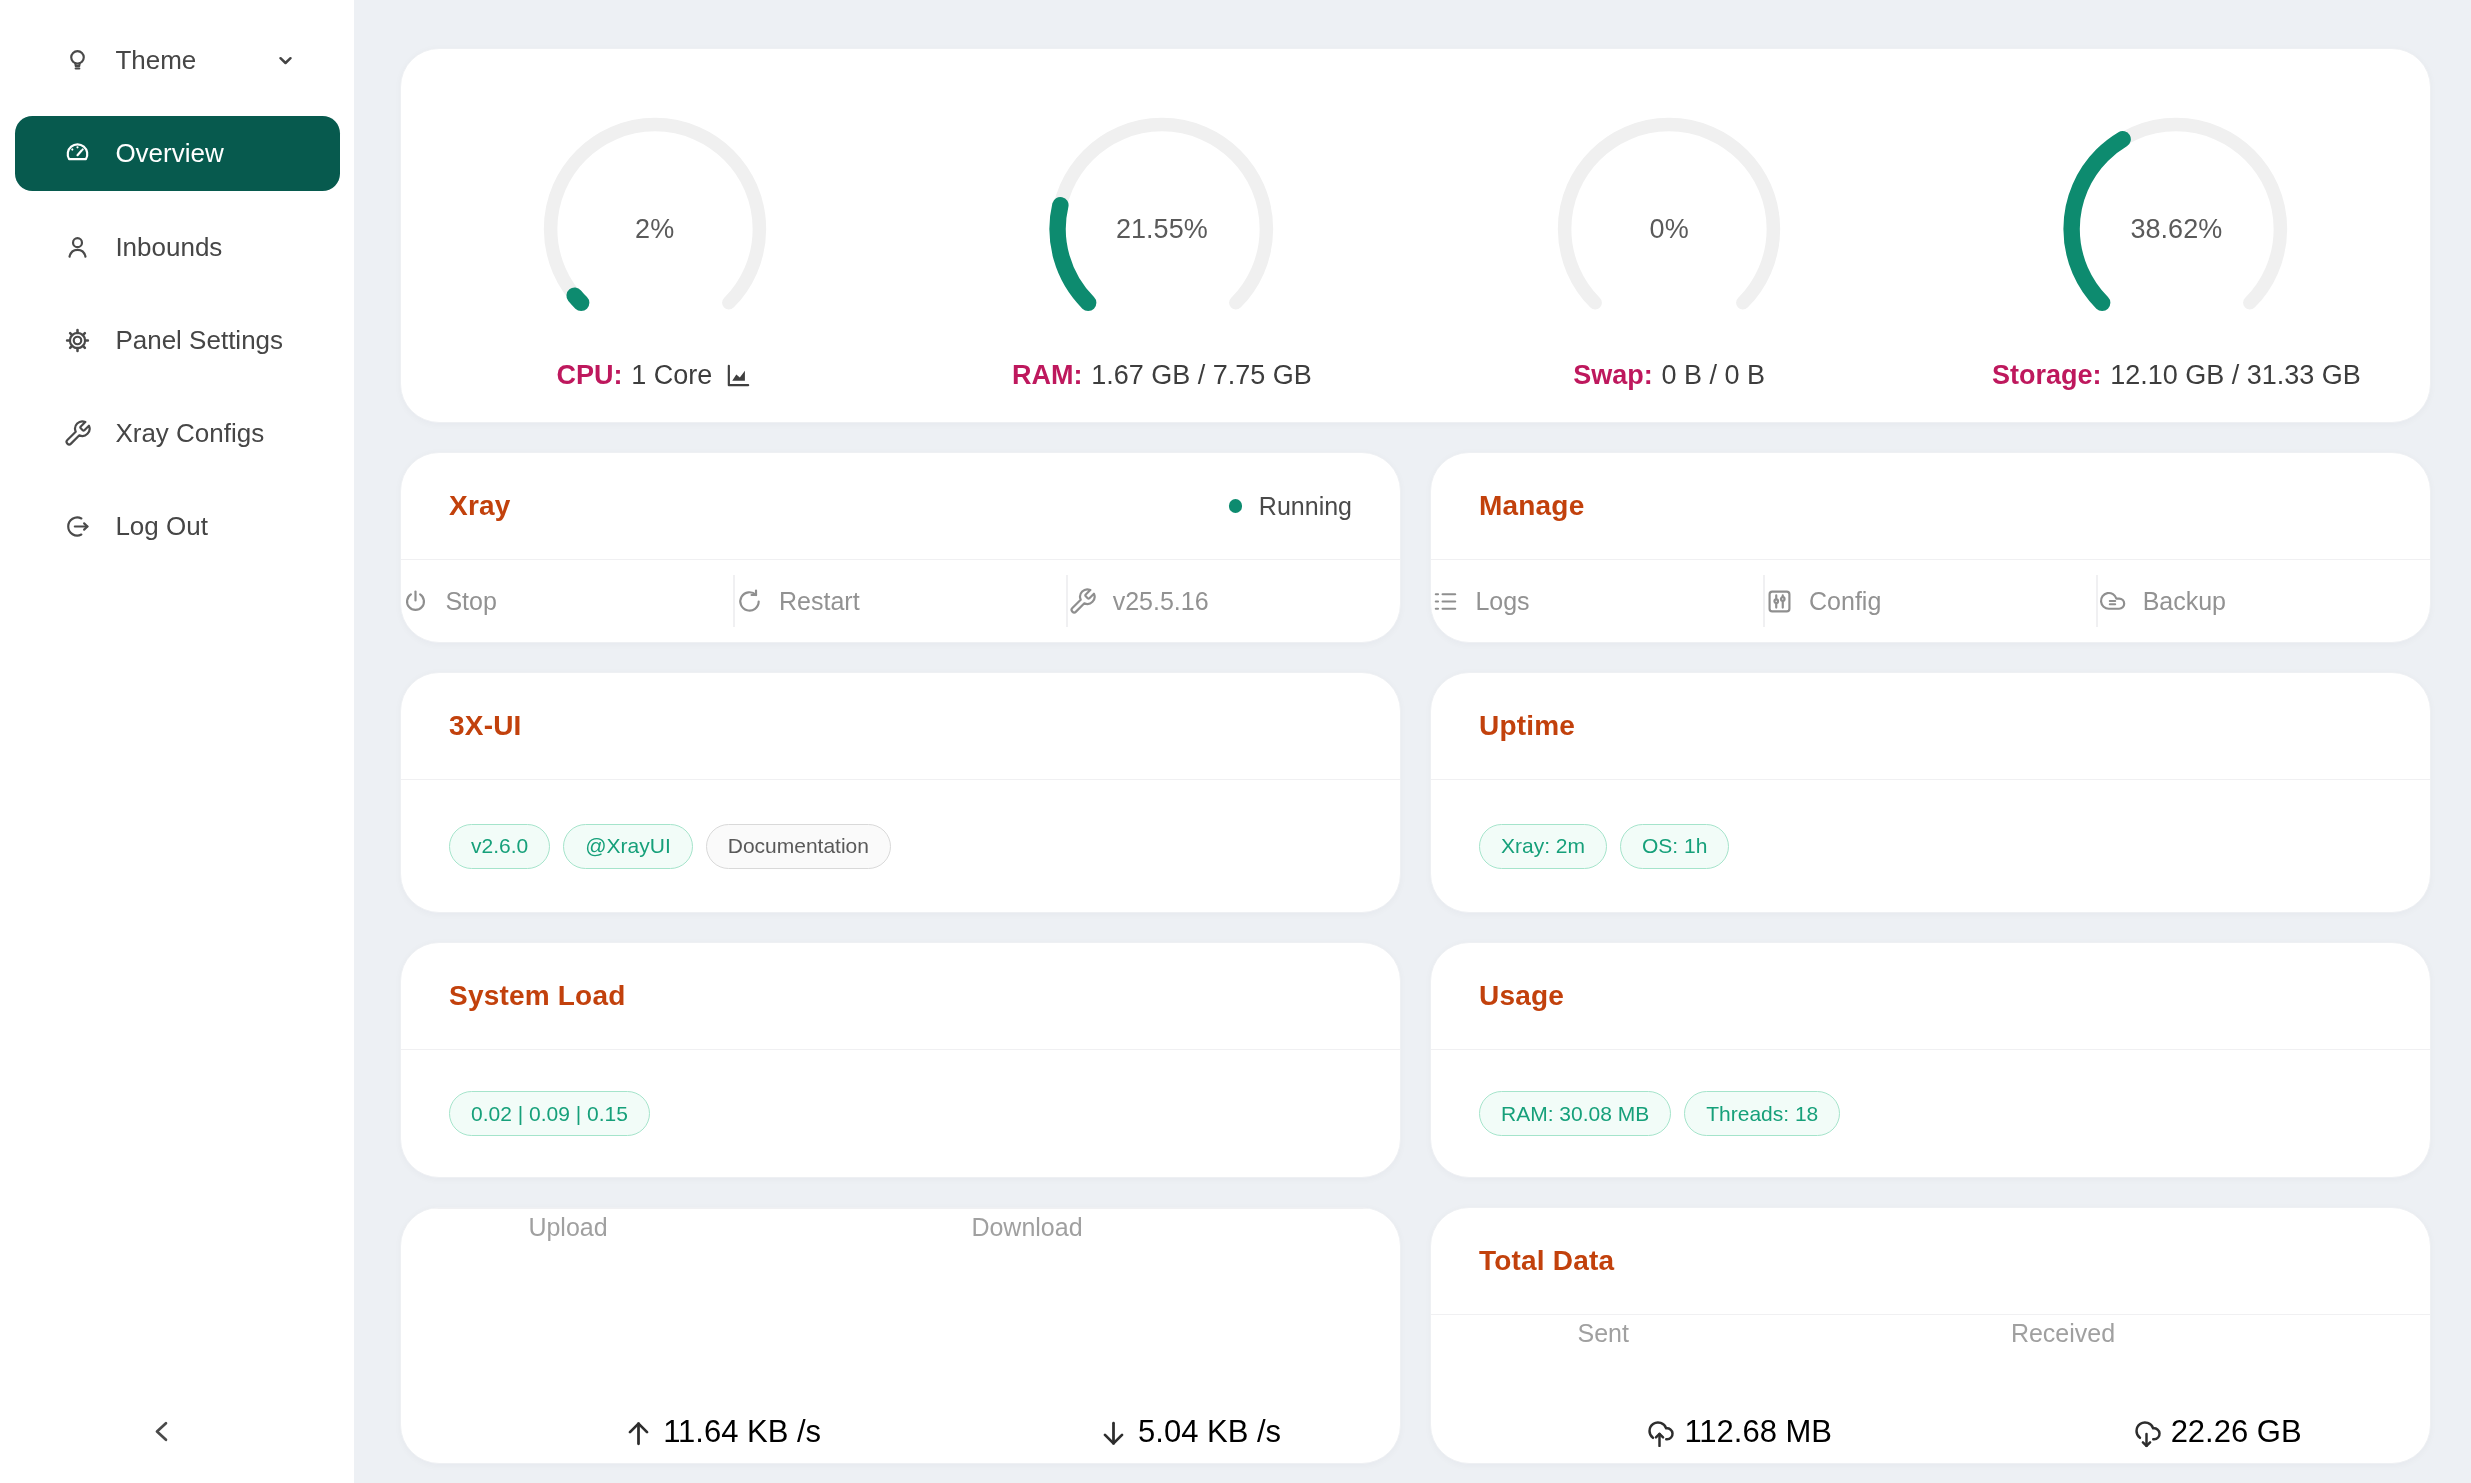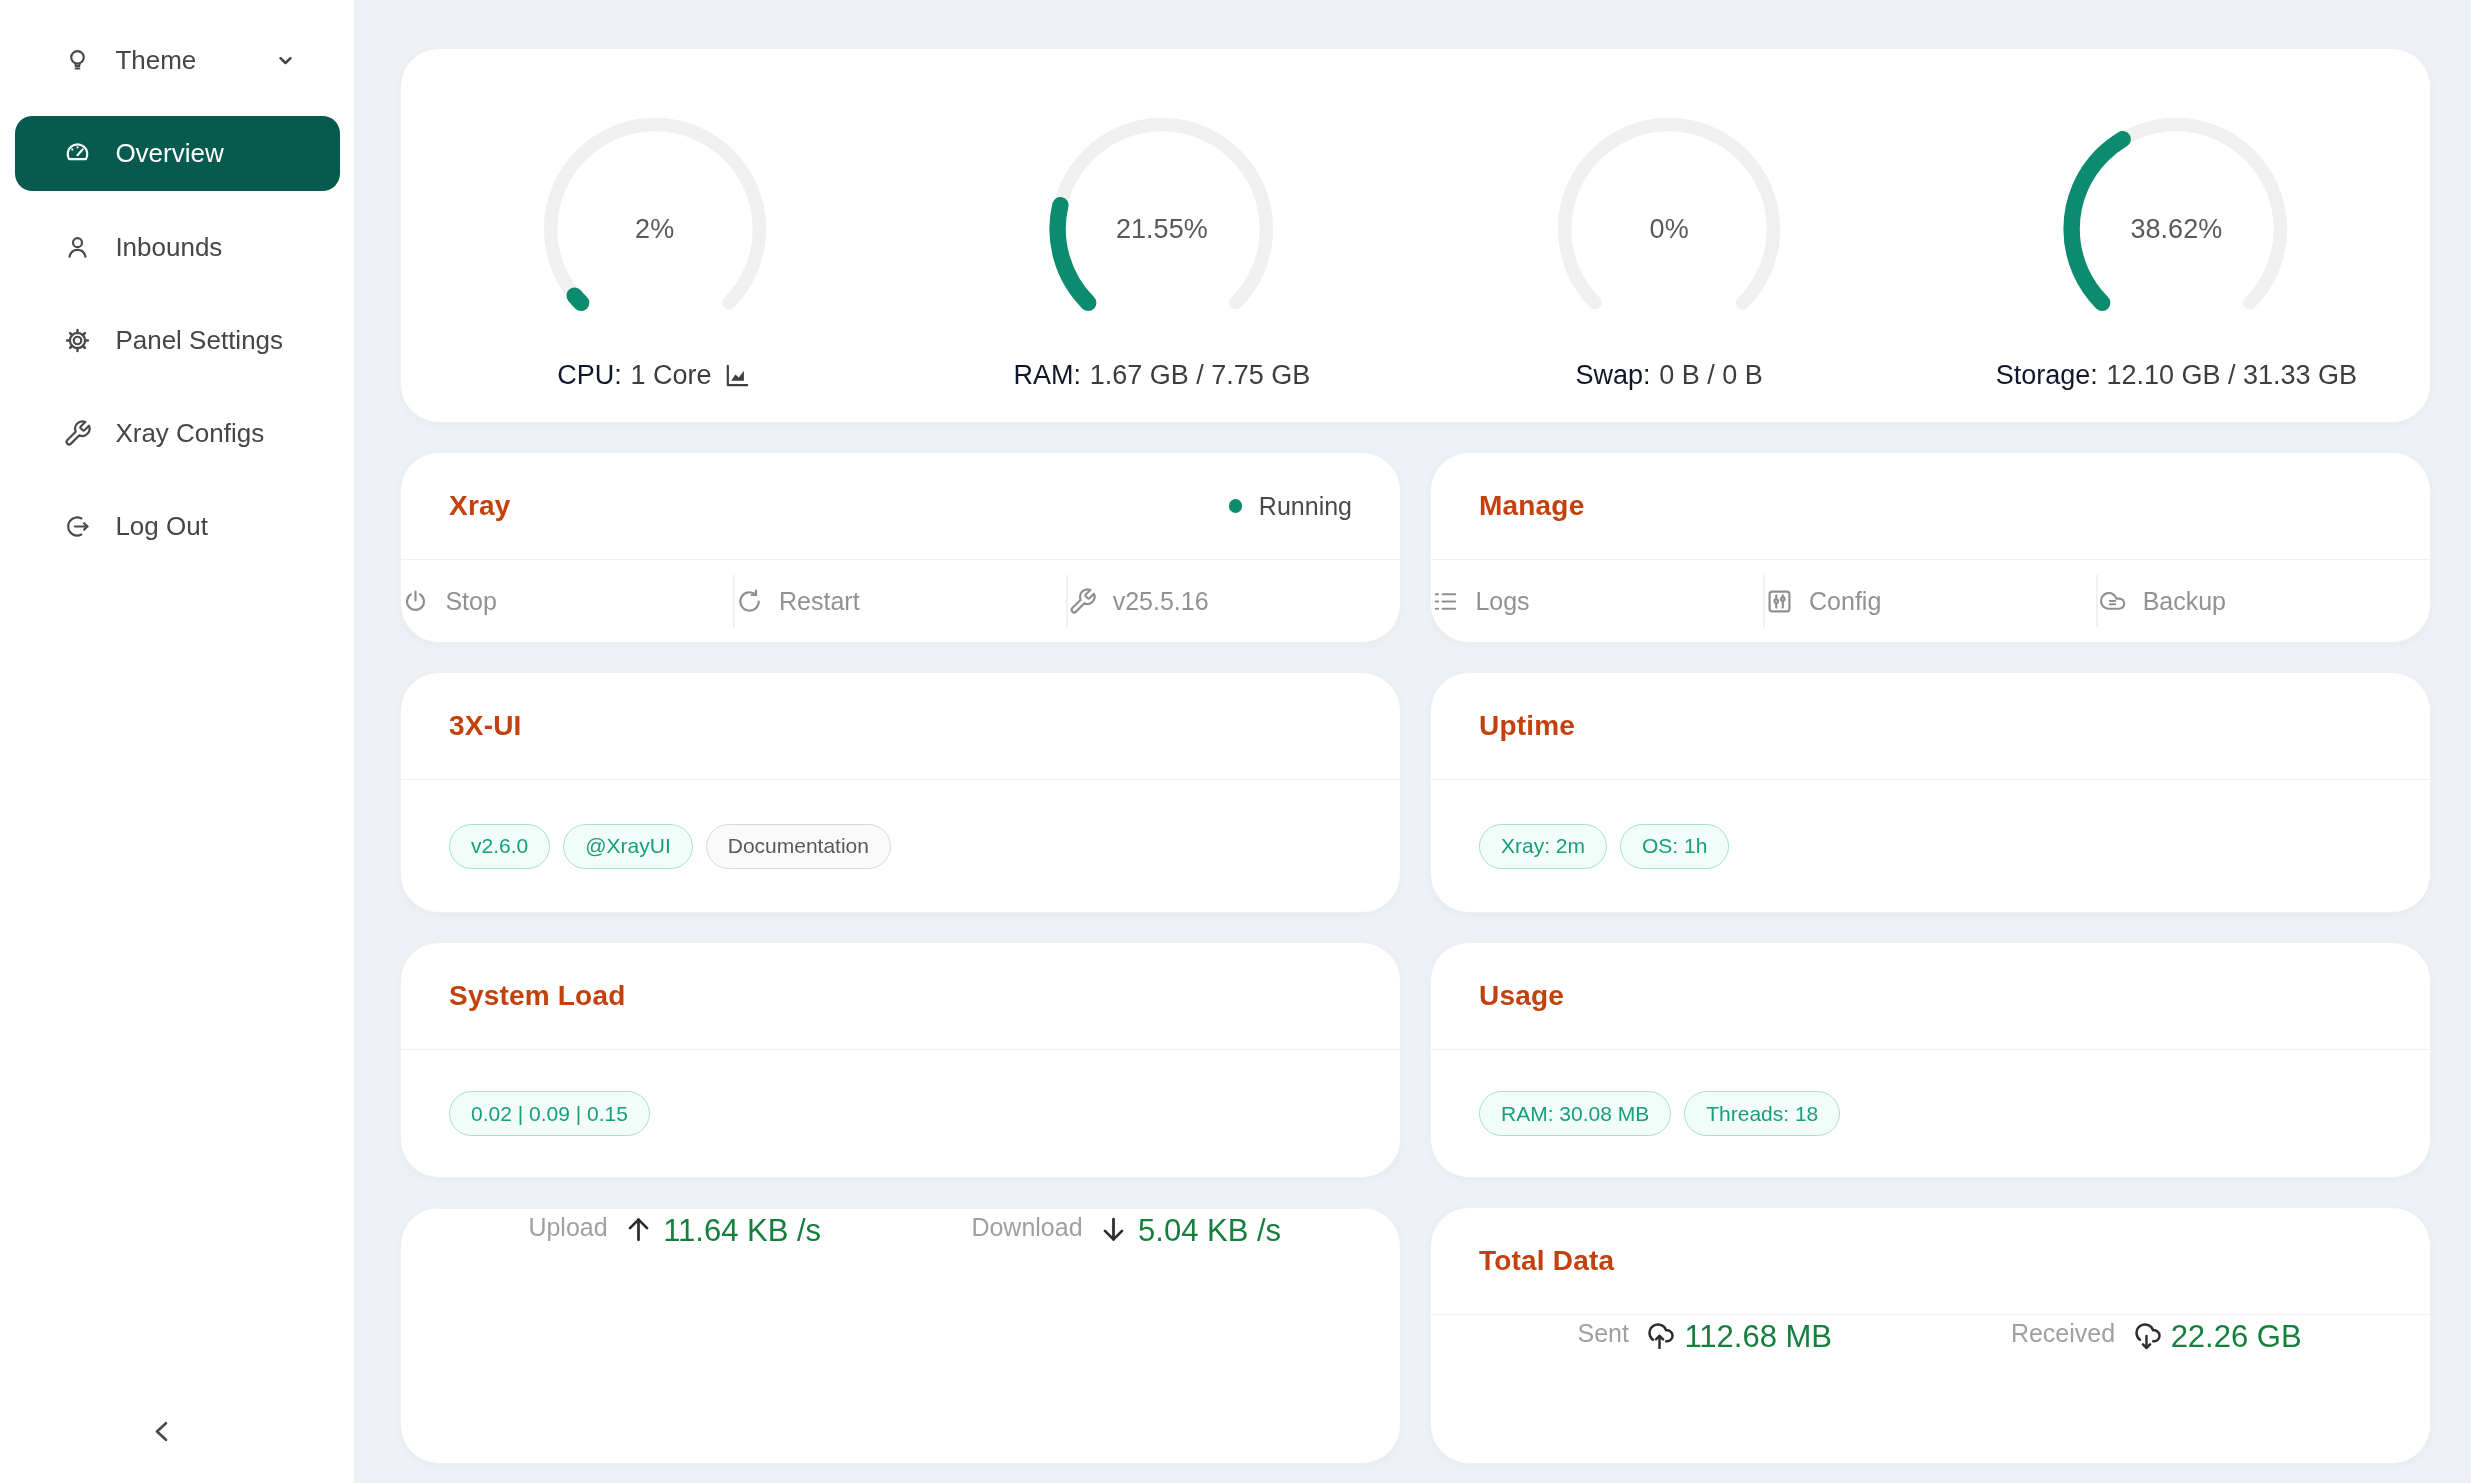--- a/index.html
+++ b/index.html
@@ -56,35 +56,35 @@
 
   .badge-row{flex:1;display:flex;align-items:center;gap:13px;padding:0 48px}
   .badge{display:inline-flex;align-items:center;height:45px;padding:0 21px;border-radius:25px;
          font-size:21px;border:1.9px solid;white-space:nowrap}
   .badge.green{color:var(--badge-green-text);border-color:var(--badge-green-border);background:var(--badge-green-bg)}
   .badge.gray{color:#595959;border-color:#d9d9d9;background:#fafafa}
 
   .stats{flex:1;display:flex;padding:3.9px 48px 13.5px}
   .stat{width:50%;display:flex;flex-direction:row;justify-content:center;gap:14.5px}
   .stat-label{font-size:25px;color:#a0a0a0}
-  .stat-value{font-size:31px;color:#15803d;display:flex;align-items:flex-start;gap:8px}
+  .stat-value{font-size:31px;color:#000000;display:flex;align-items:flex-end;gap:8px}
   .stat-value .ic{width:33px;height:33px;color:#2d2d2d}
 
   
   .gauges-card{height:375px;flex-direction:row;justify-content:space-around;align-items:flex-start;
                padding-top:64px;margin-bottom:29px}
   .gauge-block{width:25%;display:flex;flex-direction:column;align-items:center}
   .gauge{position:relative;width:232px;height:232px}
   .gauge svg{width:232px;height:232px;display:block}
   .g-track{fill:none;stroke:#f0f0f0;stroke-width:14;stroke-linecap:round}
   .g-prog{fill:none;stroke:var(--accent);stroke-width:17;stroke-linecap:round}
   .g-pct{position:absolute;inset:0;display:flex;align-items:center;justify-content:center;
          font-size:27px;color:#5a5a5a}
   .g-label{margin-top:15.4px;font-size:27px;color:#3d3d3d;display:flex;align-items:center;white-space:nowrap}
-  .g-label b{font-weight:400;color:#0f172a;margin-right:8.7px}
+  .g-label b{font-weight:700;color:#be185d;margin-right:8.7px}
   .mini-chart{border:none;background:none;padding:0;margin-left:11.6px;cursor:pointer;color:#3f3f3f}
   .mini-chart .ic{width:29px;height:29px}
 </style>
 </head>
 <body>
 
 <div class="app">
 
   <aside class="sidebar">
     <nav>

